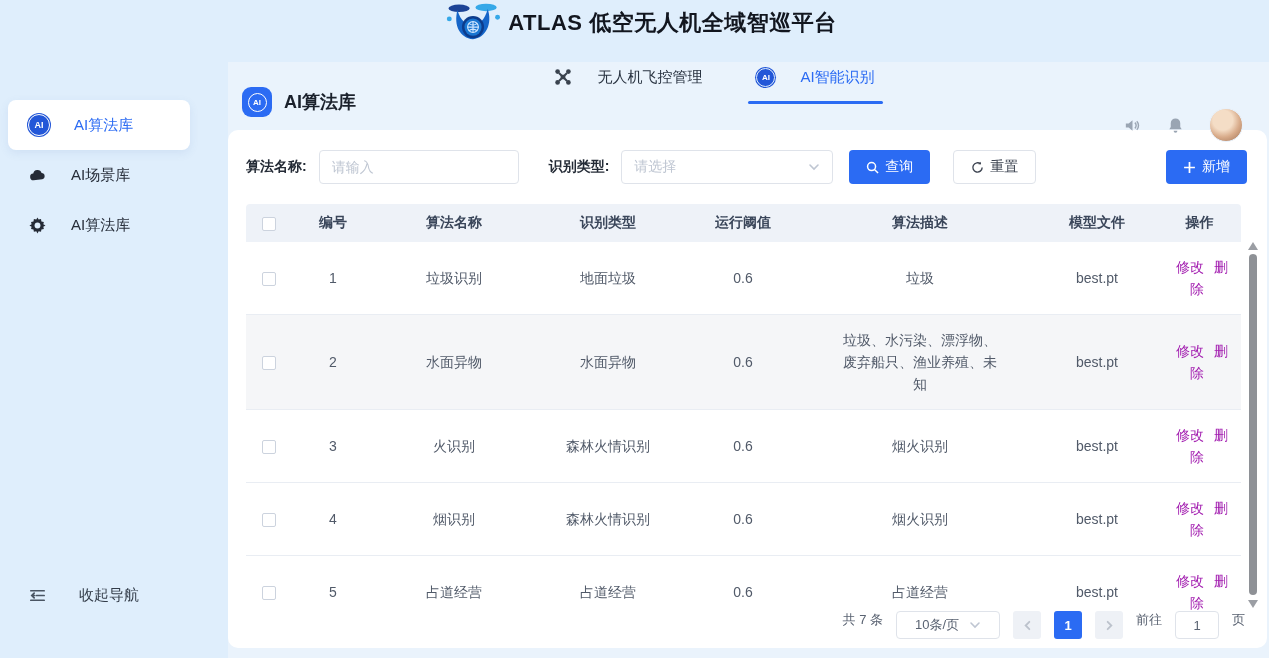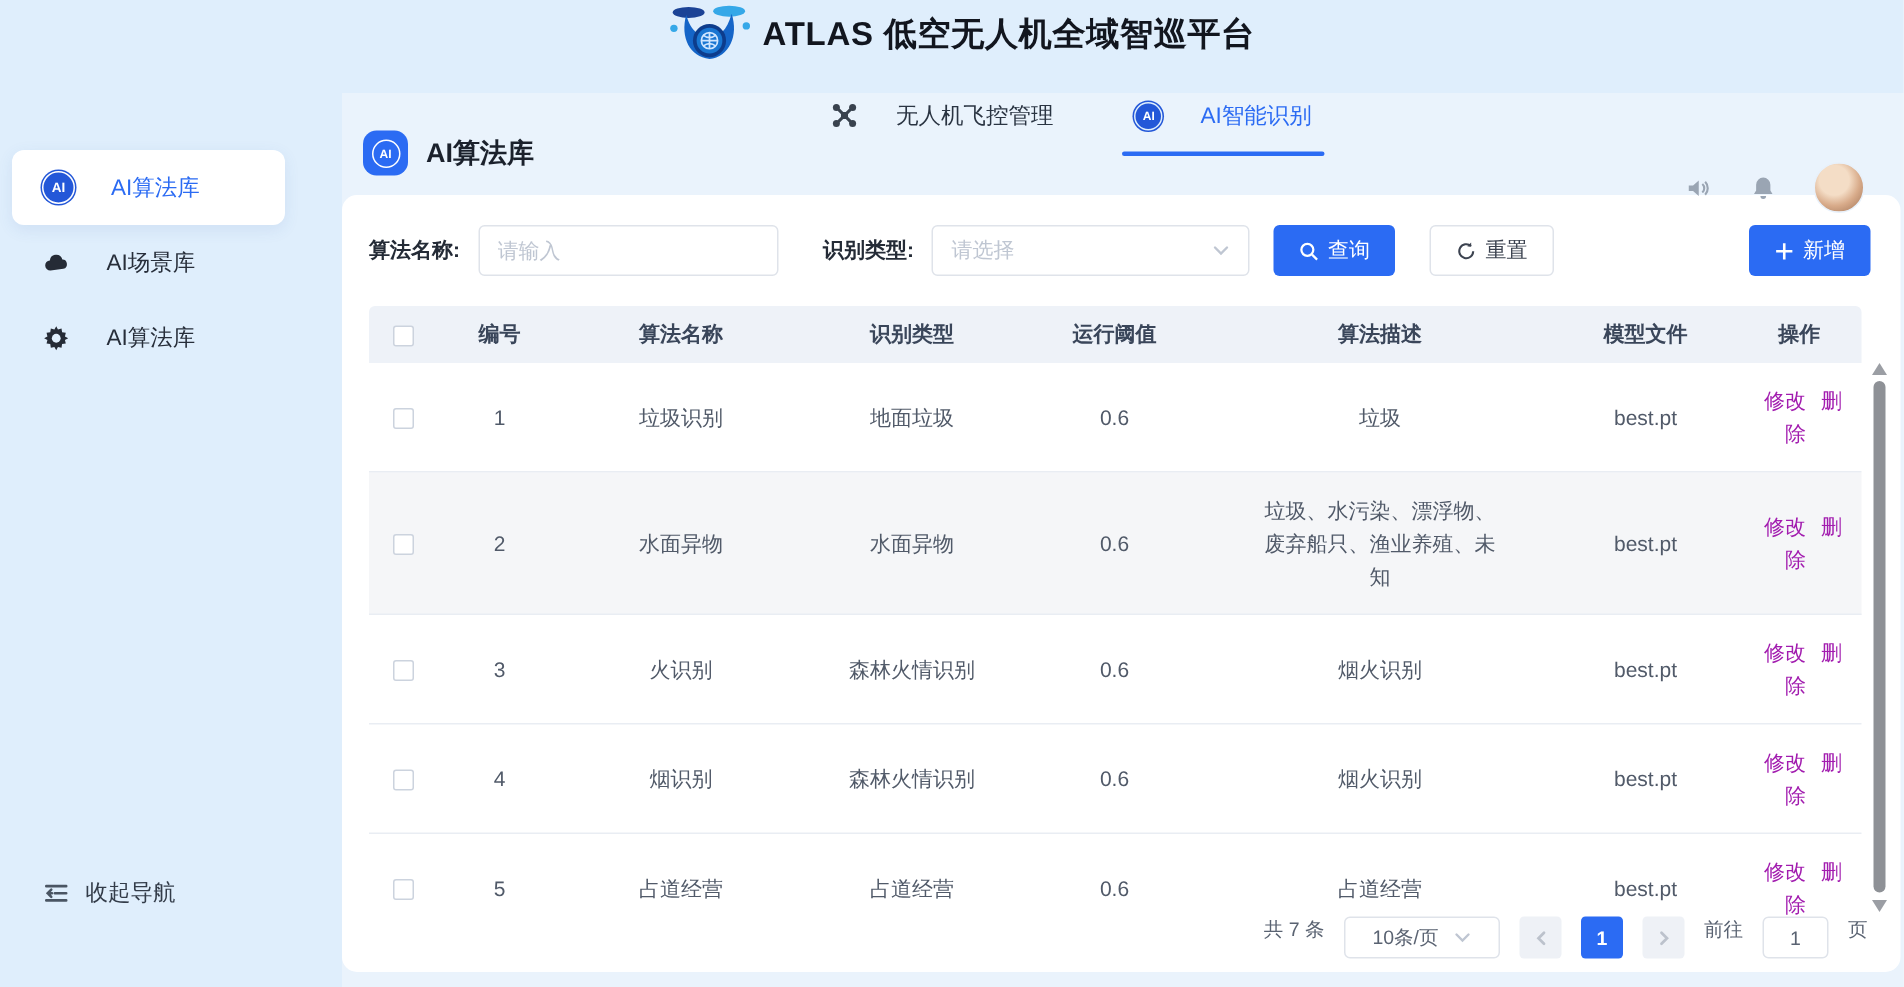--- a/index.html
+++ b/index.html
@@ -33,21 +33,21 @@
   
   .sidebar { position:absolute; top:62px; left:0; width:228px; bottom:0; background:#dfeefc; padding-top:38px; }
   .side-item { height:50px; display:flex; align-items:center; gap:24px; padding-left:28px;
     font-size:15px; color:#272e3a; cursor:pointer; }
   .side-item svg { width:19px; height:19px; fill:#252b36; flex:0 0 auto; }
   .side-item.active { background:#fff; margin:0 38px 0 8px; border-radius:8px;
     padding-left:20px; color:#2b6bf3; box-shadow:0 3px 10px rgba(70,110,180,.10); }
   .side-item.active .ai-badge { width:22px; height:22px; font-size:9px;
     border-color:#fff; box-shadow:0 0 0 1px #2357d8; }
   .collapse-item { position:absolute; bottom:42px; left:0; right:0; height:42px;
-    display:flex; align-items:center; gap:10px; padding-left:28px; font-size:15px;
+    display:flex; align-items:center; gap:32px; padding-left:28px; font-size:15px;
     color:#333c49; cursor:pointer; }
   .collapse-item svg { width:19px; height:19px; stroke:#4a5563; fill:none; stroke-width:1.8; stroke-linecap:round; }
 
   
   .content { position:absolute; left:228px; top:62px; right:0; bottom:0; background:#eaf3fc; }
   .page-header { display:flex; align-items:center; gap:12px; padding:25px 0 0 14px; }
   .page-badge { width:30px; height:30px; border-radius:9px; background:#2b6bf3;
     display:flex; align-items:center; justify-content:center; }
   .page-badge .inner { width:19px; height:19px; border-radius:50%; border:1.5px solid #fff;
     color:#fff; font-size:8px; font-weight:bold; display:flex; align-items:center; justify-content:center; }

